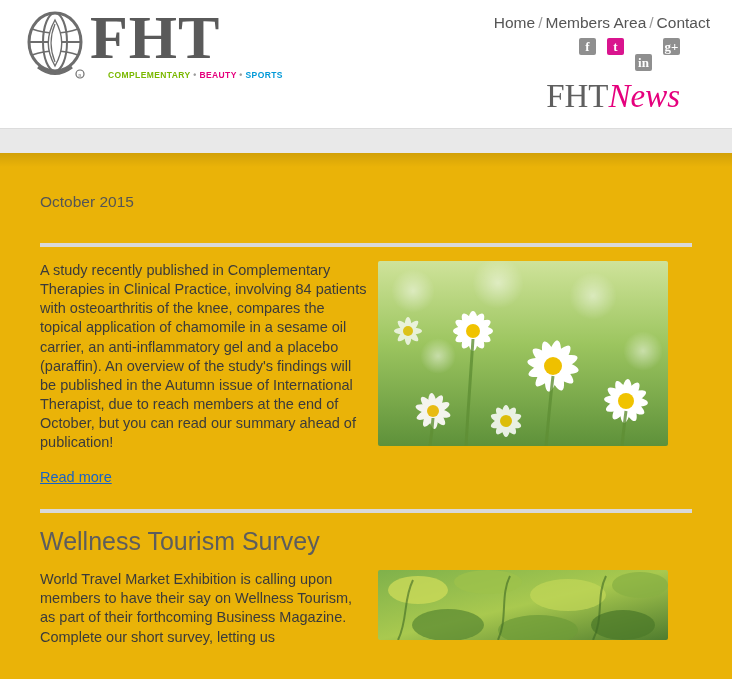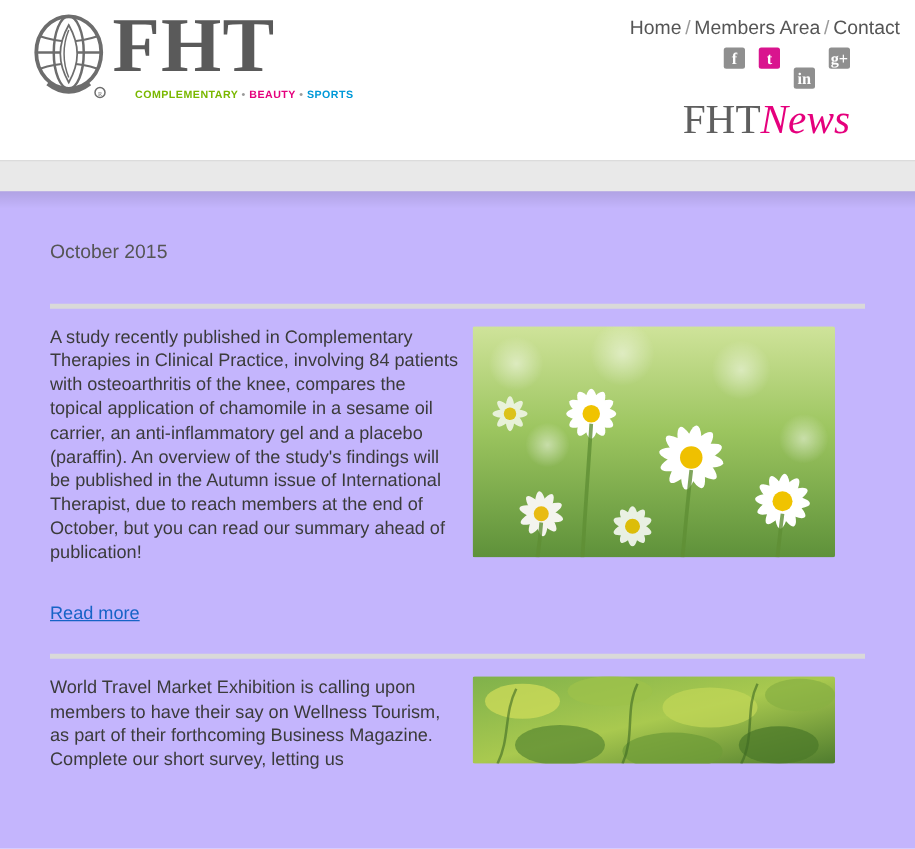--- a/index.html
+++ b/index.html
@@ -12,21 +12,21 @@
     background: #ffffff;
     font-family: "Liberation Sans", sans-serif;
     color: #333333;
     overflow: hidden;
   }
 
   .page {
     position: relative;
     width: 732px;
     height: 679px;
-    background: #c4b5fd;
+    background: #eab308;
   }
 
   
   .header {
     position: relative;
     height: 128px;
     background: #ffffff;
     box-sizing: border-box;
   }
 
@@ -67,21 +67,21 @@
     letter-spacing: 0.4px;
     white-space: nowrap;
   }
   .tg-green { color: #7ab800; }
   .tg-pink  { color: #e5007d; }
   .tg-blue  { color: #0099d8; margin-top: 36px; }
   .tg-dot   { color: #9a9a9a; }
 
   .topnav {
     position: absolute;
-    right: 12px;
+    right: 22px;
     top: 14px;
     font-size: 15.5px;
     color: #555555;
     white-space: nowrap;
   }
   .topnav a {
     color: #555555;
     text-decoration: none;
   }
   .topnav .sep {
@@ -170,21 +170,21 @@
 
   .article-text {
     flex: 0 0 330px;
     font-size: 14.5px;
     line-height: 1.32;
     color: #3b3b3b;
   }
 
   .read-more {
     display: inline-block;
-    margin-top: 30px;
+    margin-top: 16px;
     font-size: 14.5px;
     color: #1763c6;
     text-decoration: underline;
   }
 
   .article-thumb {
     width: 290px;
     height: 185px;
     border-radius: 2px;
     overflow: hidden;
@@ -355,20 +355,21 @@
             </g>
           </svg>
         </div>
       </div>
     </div>
 
     <div class="article-spacer"></div>
     <div class="rule rule-2"></div>
 
     <div>
+      <h2 class="article-title">Wellness Tourism Survey</h2>
       <div class="article-body">
         <div class="article-text">
           <div>World Travel Market Exhibition is calling upon members to have their say on Wellness Tourism, as part of their forthcoming Business Magazine. Complete our short survey, letting us</div>
         </div>
         <div class="article-thumb thumb2">
           <svg width="290" height="70" viewBox="0 0 290 70">
             <defs>
               <linearGradient id="bgG2" x1="0" y1="0" x2="1" y2="1">
                 <stop offset="0%" stop-color="#7fb14b"></stop>
                 <stop offset="50%" stop-color="#a9c94f"></stop>

